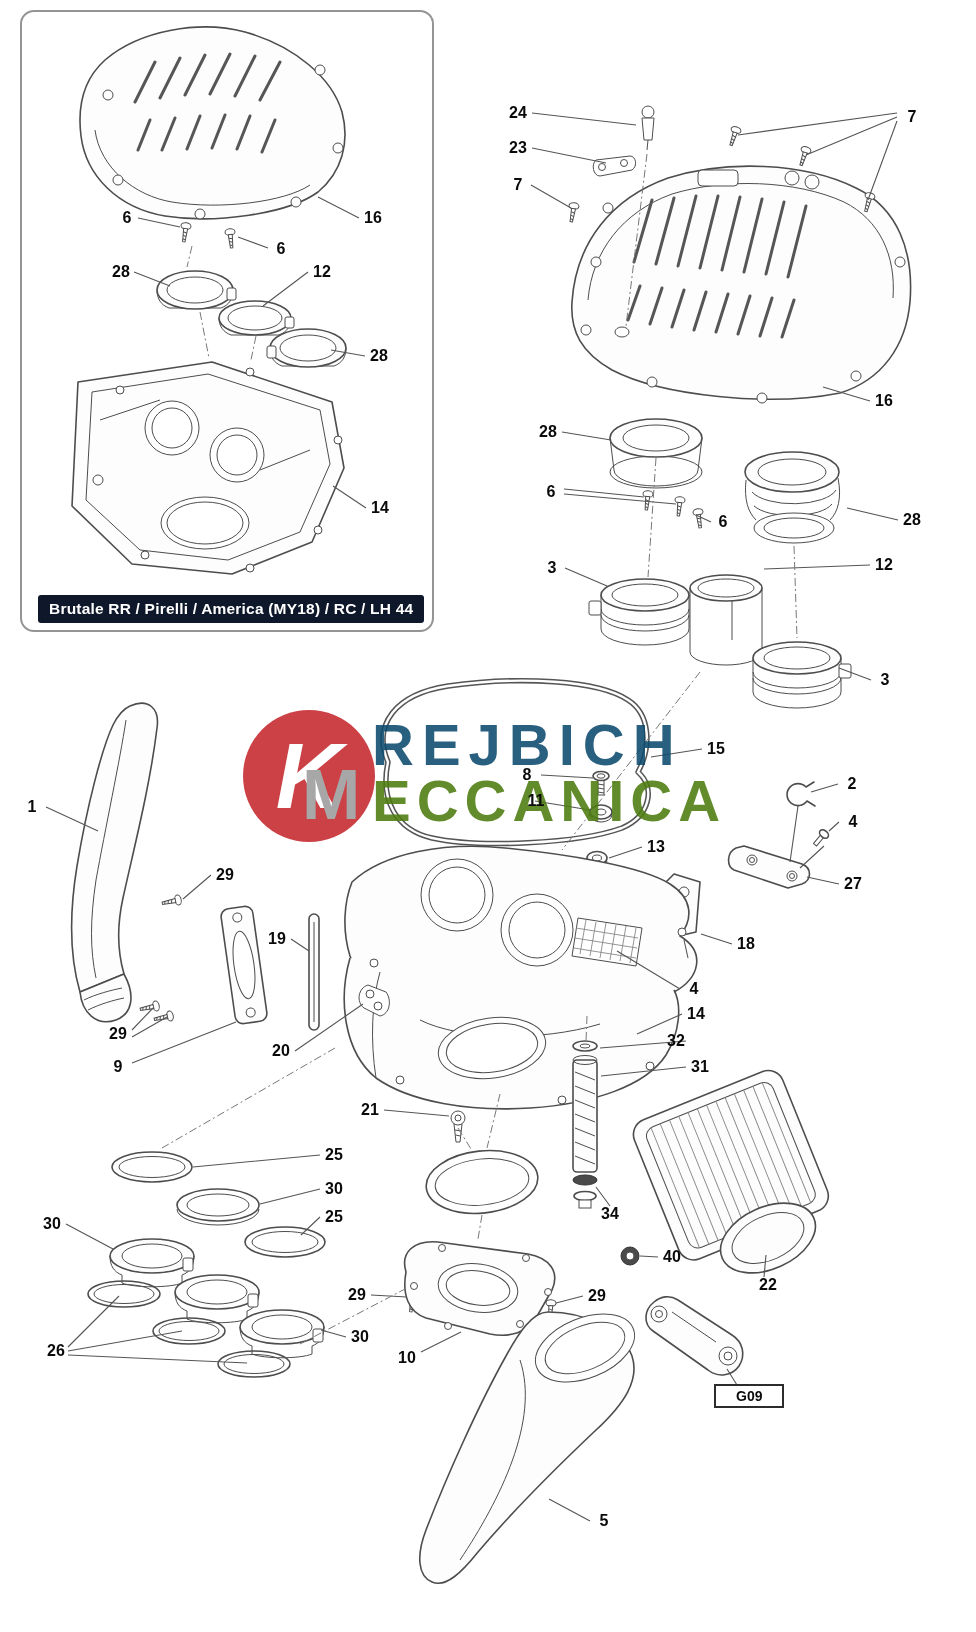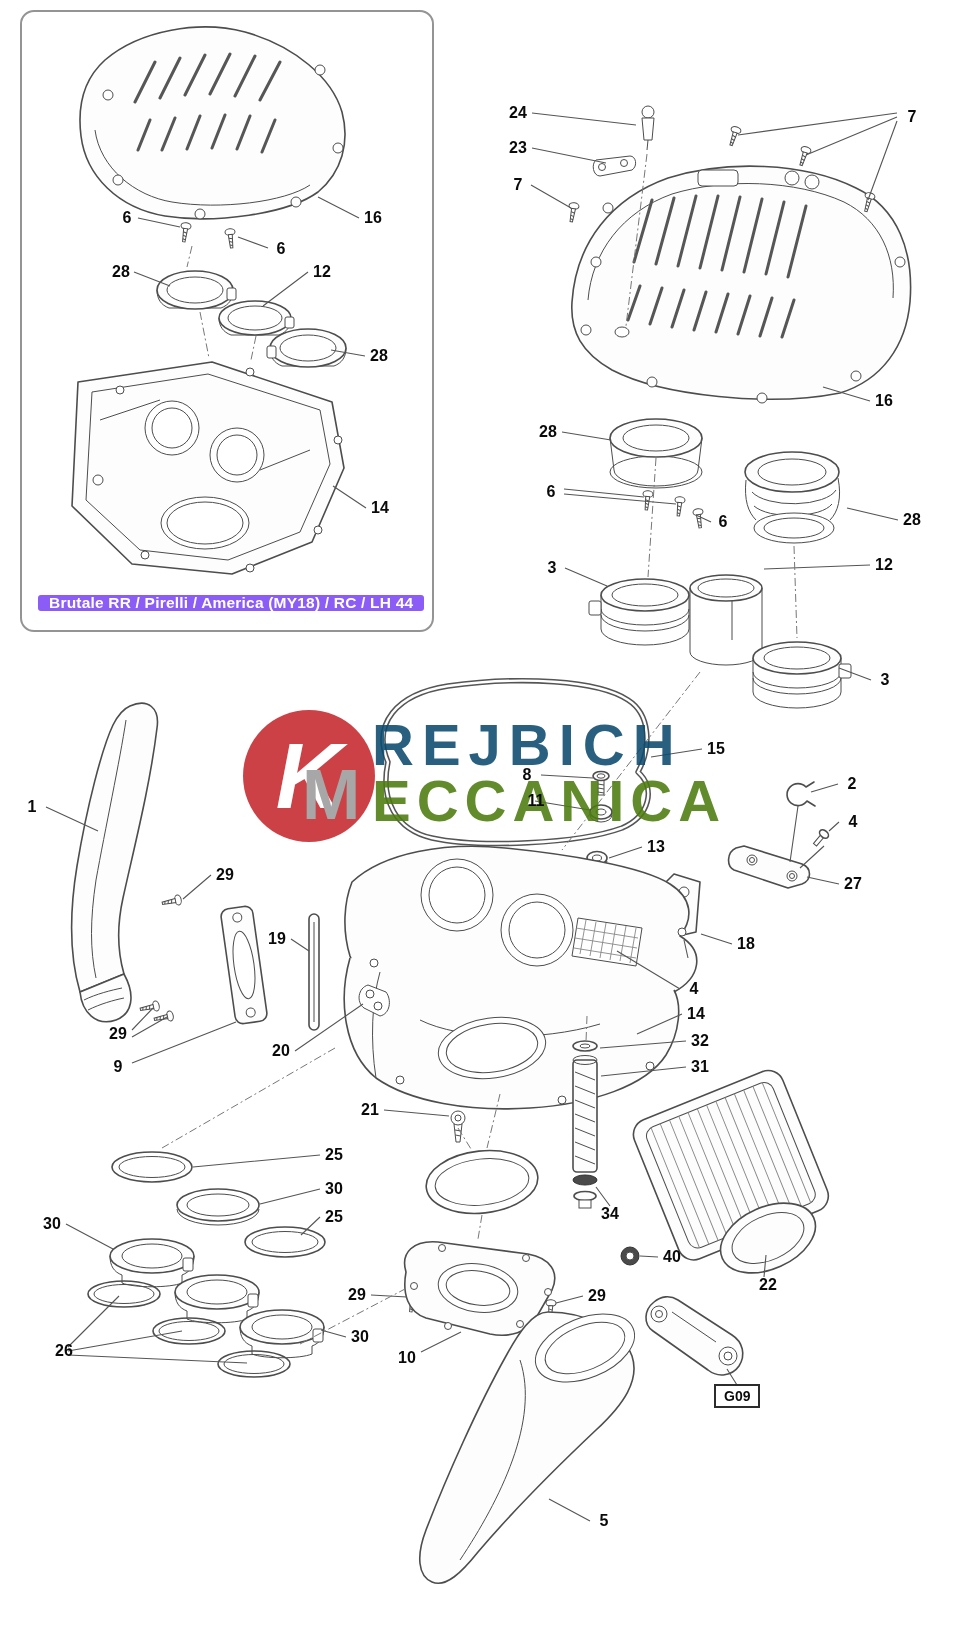--- a/index.html
+++ b/index.html
@@ -14,27 +14,27 @@
   .rib{stroke:#565656;stroke-width:3;stroke-linecap:round;fill:none}
   .ld {stroke:#555;stroke-width:1.1;fill:none}
   .dd {stroke:#777;stroke-width:1;fill:none;stroke-dasharray:8 3 2 3}
   .g5 {stroke:#555;fill:none;stroke-width:5.5;stroke-linejoin:round}
   .wh {stroke:#fff;fill:none;stroke-width:2.4}
   .hz {stroke:#888;stroke-width:.9;fill:none}
   .dk {fill:#4a4a4a;stroke:#333;stroke-width:1}
 
   .inset-border{position:absolute;left:20px;top:10px;width:410px;height:618px;
                 border:2px solid #949494;border-radius:14px;pointer-events:none;}
-  .badge{position:absolute;left:38px;top:595px;background:#8b5cf6;color:#fff;
-         font-weight:bold;font-size:15.5px;line-height:1;padding:0 11px;border-radius:3px;
+  .badge{position:absolute;left:38px;top:595px;background:#0f172a;color:#fff;
+         font-weight:bold;font-size:15.5px;line-height:1;padding:6px 11px;border-radius:3px;
          letter-spacing:.2px;}
   .co{position:absolute;transform:translate(-50%,-50%);font-weight:700;font-size:16px;
       color:#0a0a0a;white-space:nowrap;text-align:center;}
   .gbox{position:absolute;left:714px;top:1384px;transform:none;border:2px solid #2c2c2c;
-        background:#fff;color:#0a0a0a;font-weight:700;font-size:14px;padding:2px 8px;}
+        background:#fff;color:#0a0a0a;font-weight:700;font-size:14px;padding:2px 20px;}
   
   .wm{position:absolute;left:0;top:0;opacity:.88;pointer-events:none;}
   .wm-circle{position:absolute;left:243px;top:710px;width:132px;height:132px;border-radius:50%;
              background:#c5272d;display:flex;align-items:center;justify-content:center;}
   .wm-k{color:#fff;font-weight:800;font-size:92px;line-height:1;font-style:italic;}
   .wm-l1{position:absolute;left:372px;top:716px;font-weight:800;font-size:58px;line-height:1;
          color:#0c4a6e;letter-spacing:8px;}
   .wm-m{position:absolute;left:302px;top:760px;font-weight:800;font-size:70px;line-height:1;
         color:#9b9b9b;}
   .wm-l2{position:absolute;left:372px;top:772px;font-weight:800;font-size:58px;line-height:1;
@@ -406,34 +406,34 @@
   <div class="co" style="left:656px;top:847px">13</div>
   <div class="co" style="left:853px;top:822px">4</div>
   <div class="co" style="left:853px;top:884px">27</div>
   <div class="co" style="left:32px;top:807px">1</div>
   <div class="co" style="left:225px;top:875px">29</div>
   <div class="co" style="left:746px;top:944px">18</div>
   <div class="co" style="left:277px;top:939px">19</div>
   <div class="co" style="left:694px;top:989px">4</div>
   <div class="co" style="left:696px;top:1014px">14</div>
   <div class="co" style="left:118px;top:1034px">29</div>
-  <div class="co" style="left:700px;top:1041px">32</div>
+  <div class="co" style="left:676px;top:1041px">32</div>
   <div class="co" style="left:281px;top:1051px">20</div>
   <div class="co" style="left:118px;top:1067px">9</div>
   <div class="co" style="left:700px;top:1067px">31</div>
   <div class="co" style="left:370px;top:1110px">21</div>
   <div class="co" style="left:334px;top:1155px">25</div>
   <div class="co" style="left:334px;top:1189px">30</div>
   <div class="co" style="left:334px;top:1217px">25</div>
   <div class="co" style="left:52px;top:1224px">30</div>
   <div class="co" style="left:610px;top:1214px">34</div>
   <div class="co" style="left:672px;top:1257px">40</div>
   <div class="co" style="left:768px;top:1285px">22</div>
   <div class="co" style="left:357px;top:1295px">29</div>
   <div class="co" style="left:597px;top:1296px">29</div>
   <div class="co" style="left:360px;top:1337px">30</div>
-  <div class="co" style="left:64px;top:1351px">26</div>
+  <div class="co" style="left:56px;top:1351px">26</div>
   <div class="co" style="left:407px;top:1358px">10</div>
   <div class="co" style="left:604px;top:1521px">5</div>
 
   <div class="gbox">G09</div>
 
 </div>
 
 </body></html>

